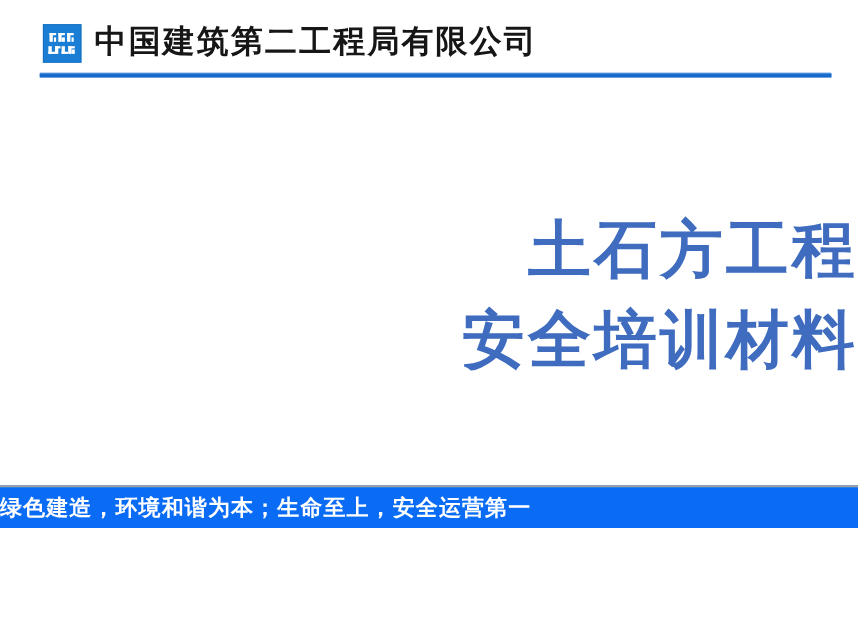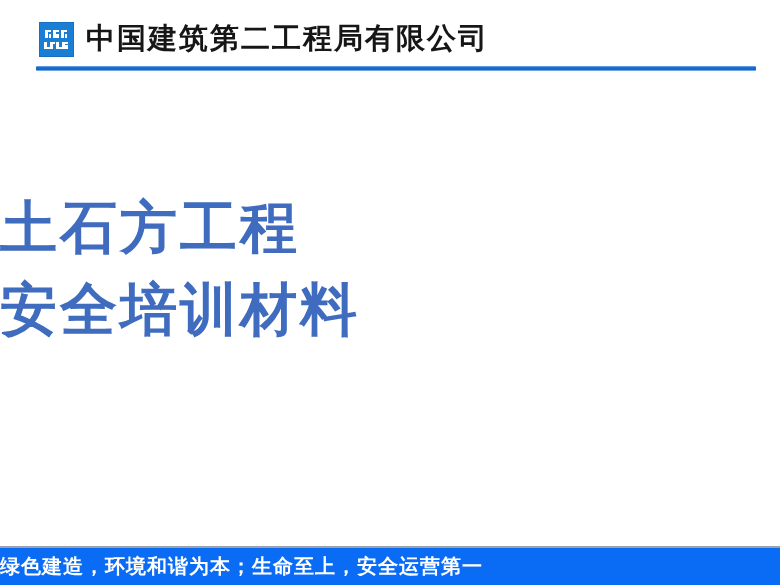--- a/index.html
+++ b/index.html
@@ -8,21 +8,21 @@
     padding: 0;
     background: #ffffff;
   }
   body {
     font-family: "Liberation Sans", "DejaVu Sans", sans-serif;
   }
 
   .slide {
     position: relative;
     width: 780px;
-    height: 585px;
+    height: 480px;
     background: #ffffff;
     overflow: hidden;
   }
 
   
   .slide-header {
     position: absolute;
     left: 0;
     top: 0;
     width: 780px;
@@ -68,21 +68,21 @@
                 #9fc6ee 100%);
     border-radius: 1px;
   }
 
   
   .title-block {
     position: absolute;
     left: 0;
     top: 186px;
     width: 780px;
-    text-align: left;
+    text-align: right;
   }
 
   .title-line {
     font-family: "Liberation Sans", "DejaVu Sans", sans-serif;
     font-size: 57px;
     font-weight: 700;
     color: #3f6cbf;
     letter-spacing: 3px;
     line-height: 82px;
     white-space: nowrap;

